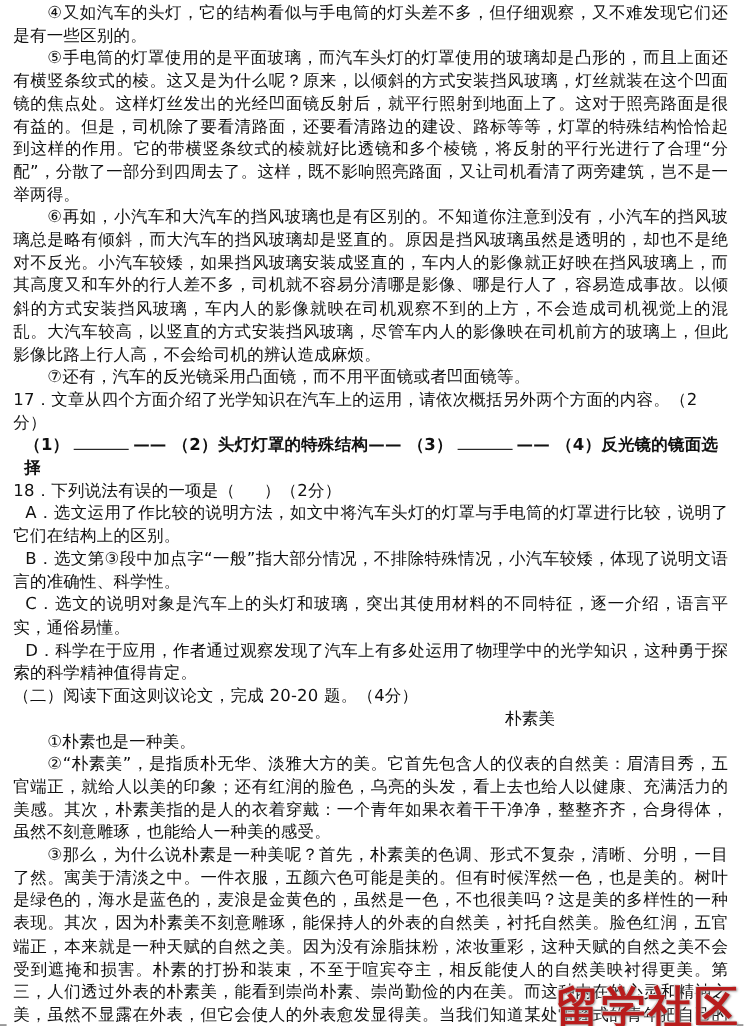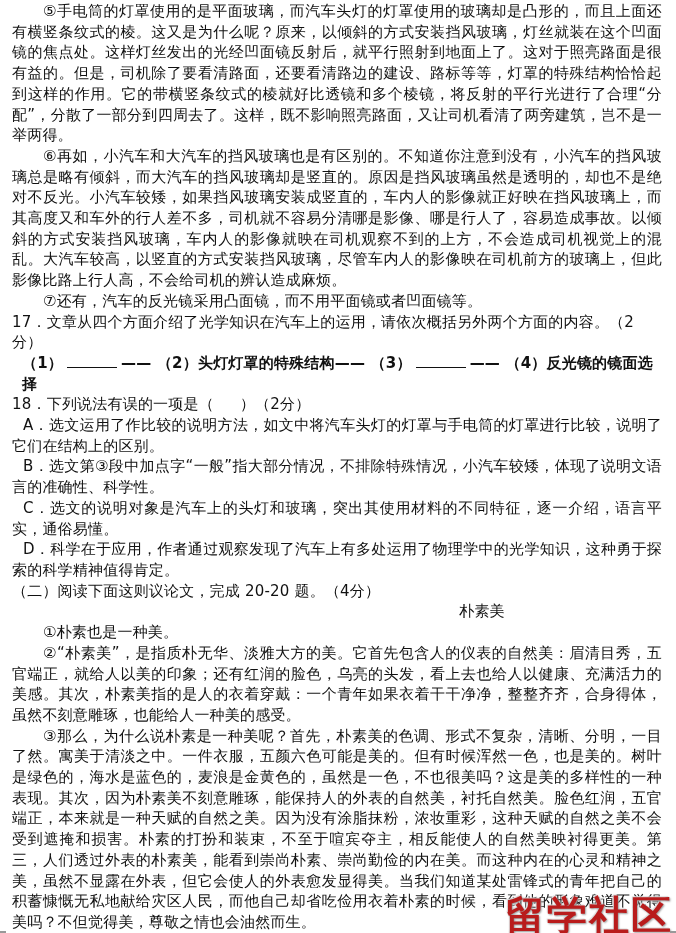--- a/index.html
+++ b/index.html
@@ -26,20 +26,21 @@
   .wm-big { font-size: 40px; font-weight: bold; letter-spacing: 2px; line-height: 44px; }
   .wm-url { font-size: 19px; line-height: 22px; letter-spacing: 0.5px; margin-top: 32px; }
   .bottom-edge { position: absolute; left: 0; bottom: 0; width: 6px; height: 2px; background: #999; }
   .bottom-edge.r { left: auto; right: 0; }
 </style>
 </head>
 <body>
 
 <div class="page">
 
+  <p class="p indent">④又如汽车的头灯，它的结构看似与手电筒的灯头差不多，但仔细观察，又不难发现它们还是有一些区别的。</p>
   <p class="p indent">⑤手电筒的灯罩使用的是平面玻璃，而汽车头灯的灯罩使用的玻璃却是凸形的，而且上面还有横竖条纹式的棱。这又是为什么呢？原来，以倾斜的方式安装挡风玻璃，灯丝就装在这个凹面镜的焦点处。这样灯丝发出的光经凹面镜反射后，就平行照射到地面上了。这对于照亮路面是很有益的。但是，司机除了要看清路面，还要看清路边的建设、路标等等，灯罩的特殊结构恰恰起到这样的作用。它的带横竖条纹式的棱就好比透镜和多个棱镜，将反射的平行光进行了合理“分配”，分散了一部分到四周去了。这样，既不影响照亮路面，又让司机看清了两旁建筑，岂不是一举两得。</p>
   <p class="p indent">⑥再如，小汽车和大汽车的挡风玻璃也是有区别的。不知道你注意到没有，小汽车的挡风玻璃总是略有倾斜，而大汽车的挡风玻璃却是竖直的。原因是挡风玻璃虽然是透明的，却也不是绝对不反光。小汽车较矮，如果挡风玻璃安装成竖直的，车内人的影像就正好映在挡风玻璃上，而其高度又和车外的行人差不多，司机就不容易分清哪是影像、哪是行人了，容易造成事故。以倾斜的方式安装挡风玻璃，车内人的影像就映在司机观察不到的上方，不会造成司机视觉上的混乱。大汽车较高，以竖直的方式安装挡风玻璃，尽管车内人的影像映在司机前方的玻璃上，但此影像比路上行人高，不会给司机的辨认造成麻烦。</p>
   <p class="p indent">⑦还有，汽车的反光镜采用凸面镜，而不用平面镜或者凹面镜等。</p>
 
   <p class="q">17．文章从四个方面介绍了光学知识在汽车上的运用，请依次概括另外两个方面的内容。（2分）</p>
   <p class="q" style="padding-left:10px;font-weight:bold;">
     <span>（1）</span><span class="blank"></span><span>——</span>
     <span>（2）头灯灯罩的特殊结构——</span>
     <span>（3）</span><span class="blank"></span><span>——</span>
     <span>（4）反光镜的镜面选择</span>

